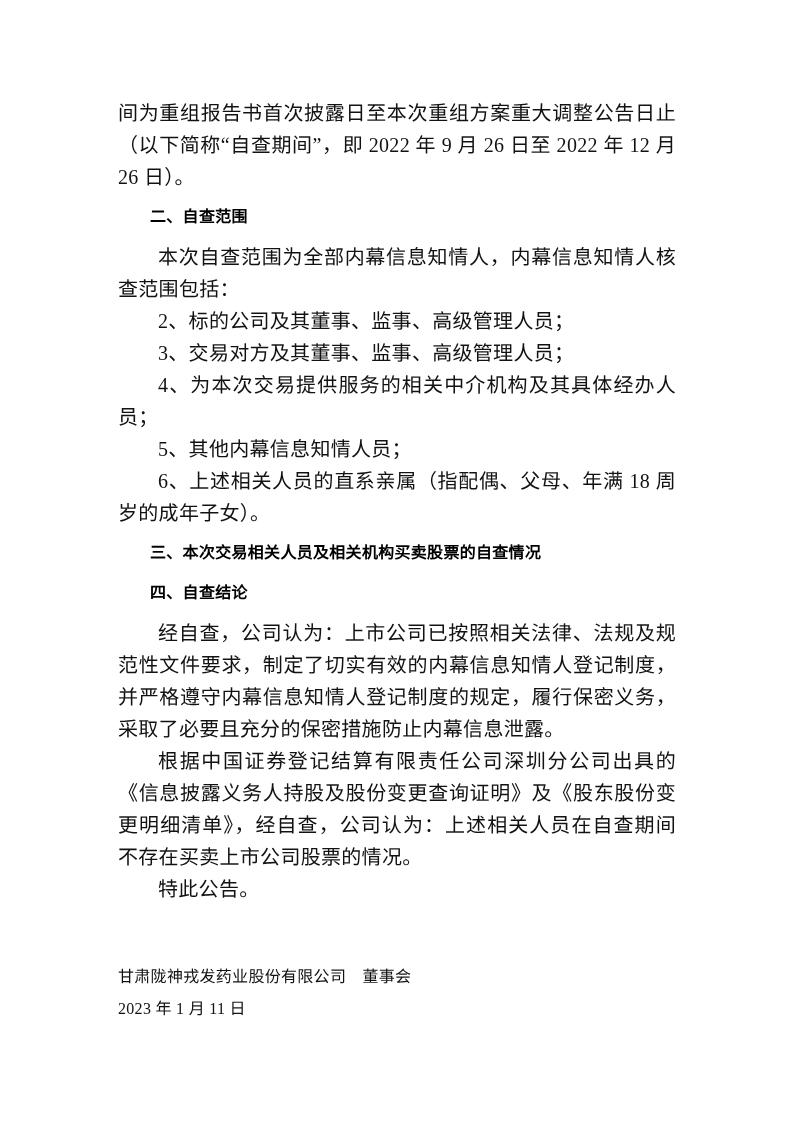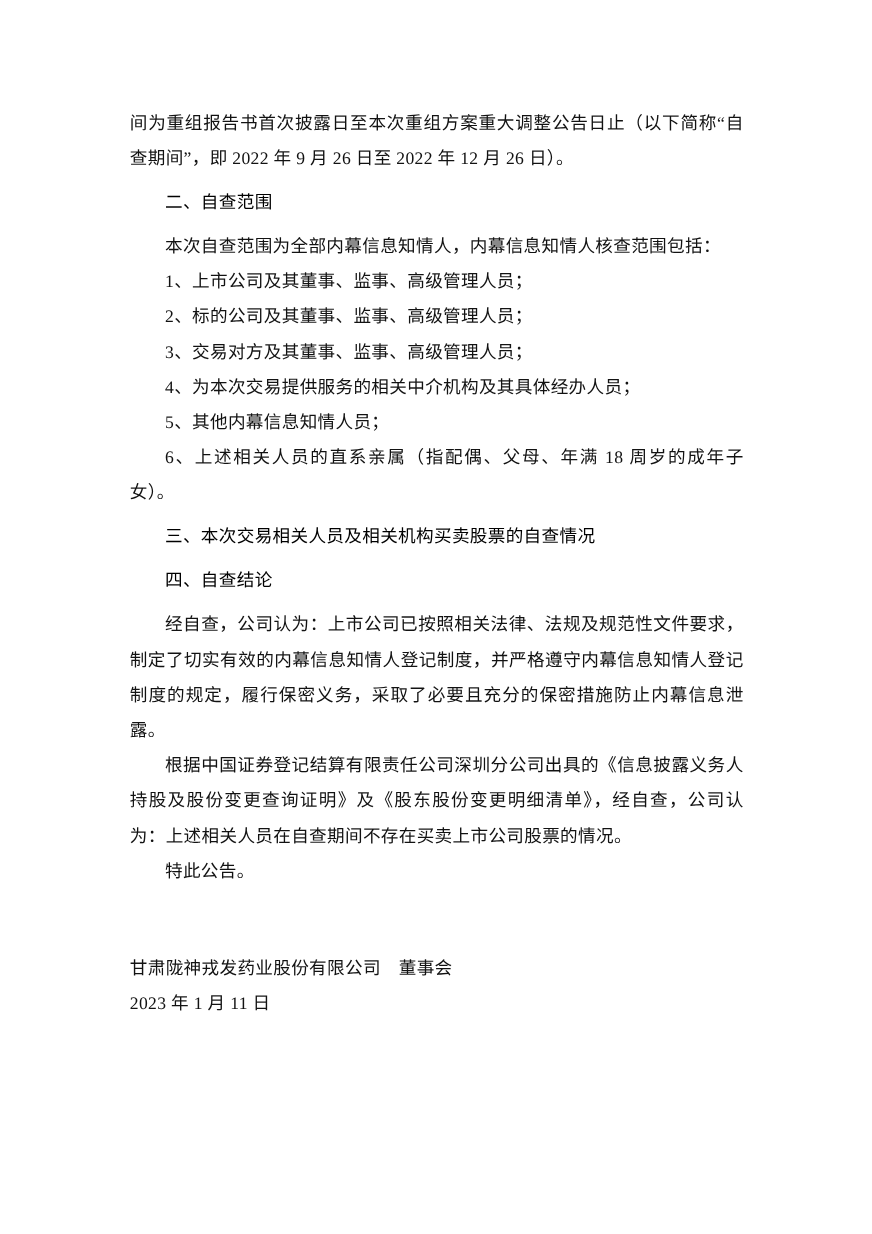--- a/index.html
+++ b/index.html
@@ -18,35 +18,35 @@
     box-sizing: border-box;
   }
   .content {
     position: absolute;
     left: 118px;
     right: 117px;
     top: 97px;
   }
   .para {
     margin: 0;
-    font-size: 16px;
+    font-size: 20px;
     line-height: 32px;
     letter-spacing: 0.3px;
     text-align: justify;
     text-indent: 2em;
   }
   .para.no-indent {
     text-indent: 0;
   }
   .heading {
     margin: 8px 0;
     font-size: 16px;
     line-height: 32px;
     letter-spacing: 0.3px;
-    font-weight: normal;
+    font-weight: bold;
     text-indent: 2em;
     font-family: "Liberation Sans", "DejaVu Sans", sans-serif;
     color: #000000;
   }
   .signature-block {
     margin-top: 56px;
   }
   .sig-line {
     margin: 0;
     font-size: 16px;
@@ -62,21 +62,20 @@
 
 <div class="page">
   <div class="content">
 
     <p class="para no-indent">间为重组报告书首次披露日至本次重组方案重大调整公告日止（以下简称“自查期间”，即 2022 年 9 月 26 日至 2022 年 12 月 26 日）。</p>
 
     <h2 class="heading">二、自查范围</h2>
 
     <p class="para">本次自查范围为全部内幕信息知情人，内幕信息知情人核查范围包括：</p>
 
-    <p class="para">1、上市公司及其董事、监事、高级管理人员；</p>
     <p class="para">2、标的公司及其董事、监事、高级管理人员；</p>
     <p class="para">3、交易对方及其董事、监事、高级管理人员；</p>
     <p class="para">4、为本次交易提供服务的相关中介机构及其具体经办人员；</p>
     <p class="para">5、其他内幕信息知情人员；</p>
     <p class="para">6、上述相关人员的直系亲属（指配偶、父母、年满 18 周岁的成年子女）。</p>
 
     <h2 class="heading">三、本次交易相关人员及相关机构买卖股票的自查情况</h2>
 
 
     <h2 class="heading">四、自查结论</h2>

